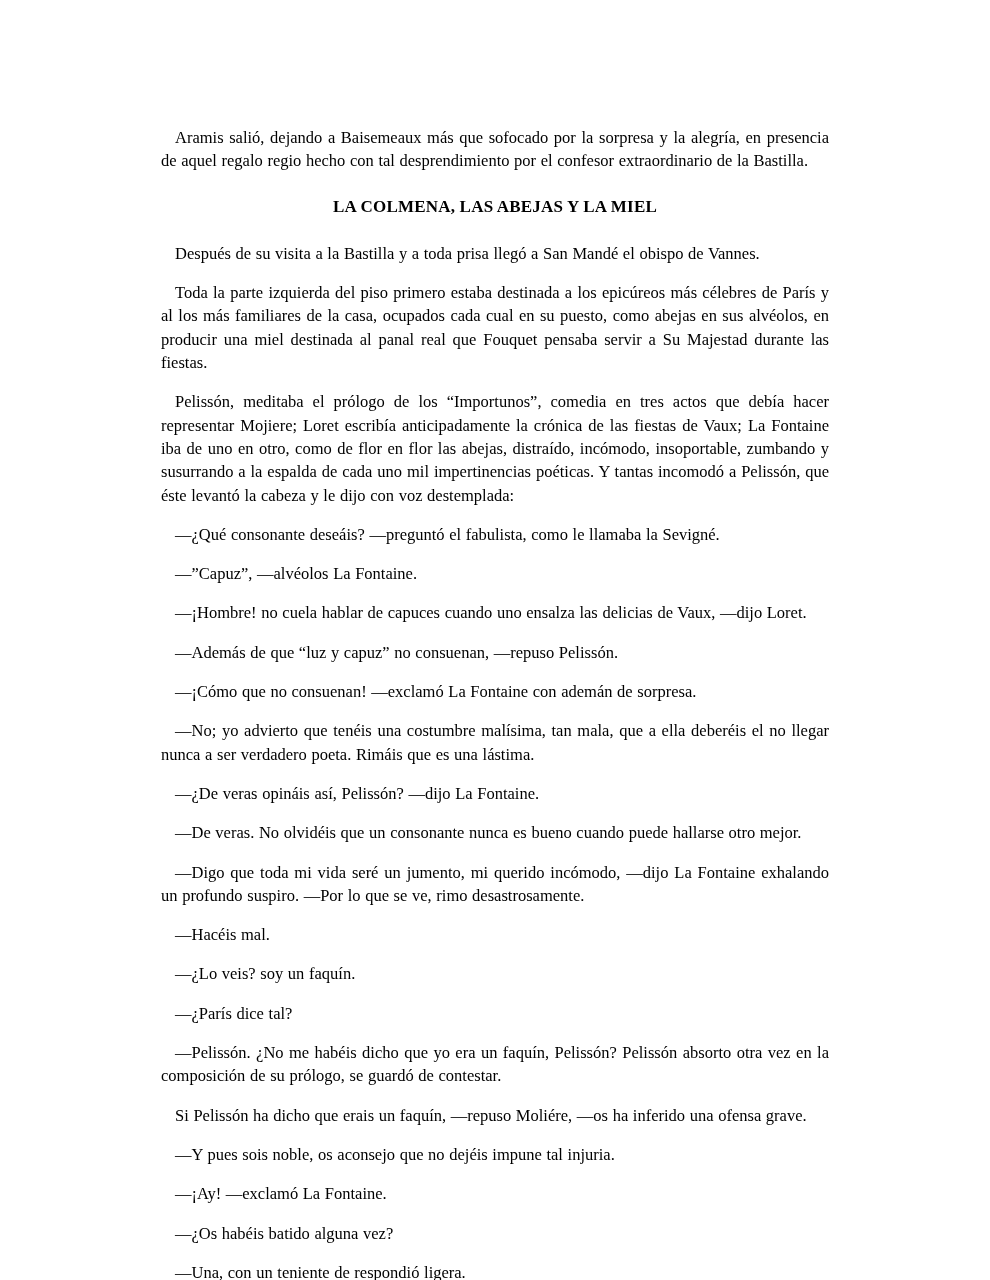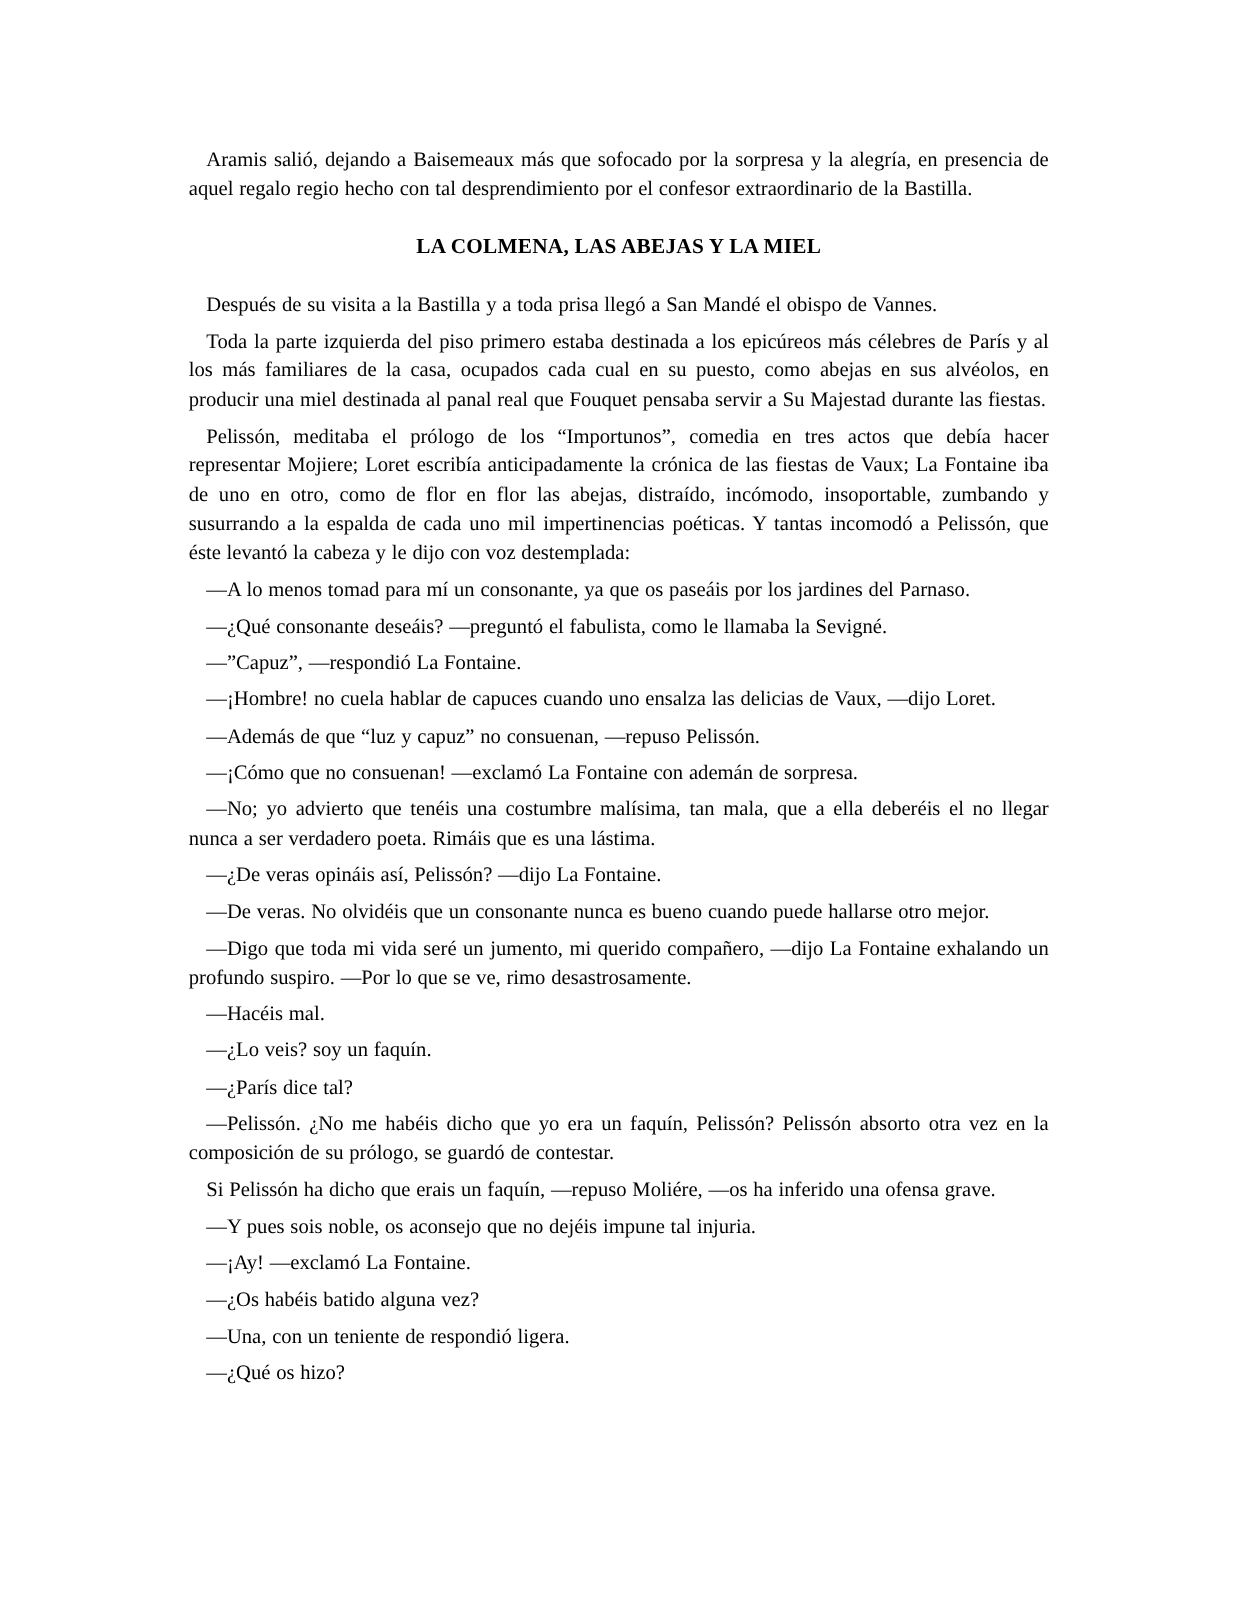--- a/index.html
+++ b/index.html
@@ -18,21 +18,21 @@
   .page {
     position: absolute;
     left: 145px;
     top: 110px;
     width: 700px;
     font-size: 16.5px;
     line-height: 23.3px;
     text-align: justify;
   }
   .para {
-    margin: 6px;
+    margin: 16px;
     text-indent: 14px;
     word-spacing: 0.5px;
   }
   .heading {
     margin: 22px 0 24px 0;
     font-size: 17px;
     font-weight: bold;
     text-align: center;
     text-indent: 0;
     letter-spacing: 0.2px;
@@ -41,30 +41,29 @@
 </style>
 </head>
 <body>
 
 <div class="page">
   <p class="para">Aramis salió, dejando a Baisemeaux más que sofocado por la sorpresa y la alegría, en presencia de aquel regalo regio hecho con tal desprendimiento por el confesor extraordinario de la Bastilla.</p>
   <h2 class="heading">LA COLMENA, LAS ABEJAS Y LA MIEL</h2>
   <p class="para">Después de su visita a la Bastilla y a toda prisa llegó a San Mandé el obispo de Vannes.</p>
   <p class="para">Toda la parte izquierda del piso primero estaba destinada a los epicúreos más célebres de París y al los más familiares de la casa, ocupados cada cual en su puesto, como abejas en sus alvéolos, en producir una miel destinada al panal real que Fouquet pensaba servir a Su Majestad durante las fiestas.</p>
   <p class="para">Pelissón, meditaba el prólogo de los “Importunos”, comedia en tres actos que debía hacer representar Mojiere; Loret escribía anticipadamente la crónica de las fiestas de Vaux; La Fontaine iba de uno en otro, como de flor en flor las abejas, distraído, incómodo, insoportable, zumbando y susurrando a la espalda de cada uno mil impertinencias poéticas. Y tantas incomodó a Pelissón, que éste levantó la cabeza y le dijo con voz destemplada:</p>
-  <p class="para">—A lo menos tomad para mí un consonante, ya que os paseáis por los jardines del Parnaso.</p>
   <p class="para">—¿Qué consonante deseáis? —preguntó el fabulista, como le llamaba la Sevigné.</p>
-  <p class="para">—”Capuz”, —respondió La Fontaine.</p>
+  <p class="para">—”Capuz”, —alvéolos La Fontaine.</p>
   <p class="para">—¡Hombre! no cuela hablar de capuces cuando uno ensalza las delicias de Vaux, —dijo Loret.</p>
   <p class="para">—Además de que “luz y capuz” no consuenan, —repuso Pelissón.</p>
   <p class="para">—¡Cómo que no consuenan! —exclamó La Fontaine con ademán de sorpresa.</p>
   <p class="para">—No; yo advierto que tenéis una costumbre malísima, tan mala, que a ella deberéis el no llegar nunca a ser verdadero poeta. Rimáis que es una lástima.</p>
   <p class="para">—¿De veras opináis así, Pelissón? —dijo La Fontaine.</p>
   <p class="para">—De veras. No olvidéis que un consonante nunca es bueno cuando puede hallarse otro mejor.</p>
-  <p class="para">—Digo que toda mi vida seré un jumento, mi querido compañero, —dijo La Fontaine exhalando un profundo suspiro. —Por lo que se ve, rimo desastrosamente.</p>
+  <p class="para">—Digo que toda mi vida seré un jumento, mi querido incómodo, —dijo La Fontaine exhalando un profundo suspiro. —Por lo que se ve, rimo desastrosamente.</p>
   <p class="para">—Hacéis mal.</p>
   <p class="para">—¿Lo veis? soy un faquín.</p>
   <p class="para">—¿París dice tal?</p>
   <p class="para">—Pelissón. ¿No me habéis dicho que yo era un faquín, Pelissón? Pelissón absorto otra vez en la composición de su prólogo, se guardó de contestar.</p>
   <p class="para">Si Pelissón ha dicho que erais un faquín, —repuso Moliére, —os ha inferido una ofensa grave.</p>
   <p class="para">—Y pues sois noble, os aconsejo que no dejéis impune tal injuria.</p>
   <p class="para">—¡Ay! —exclamó La Fontaine.</p>
   <p class="para">—¿Os habéis batido alguna vez?</p>
   <p class="para">—Una, con un teniente de respondió ligera.</p>
   <p class="para">—¿Qué os hizo?</p>

